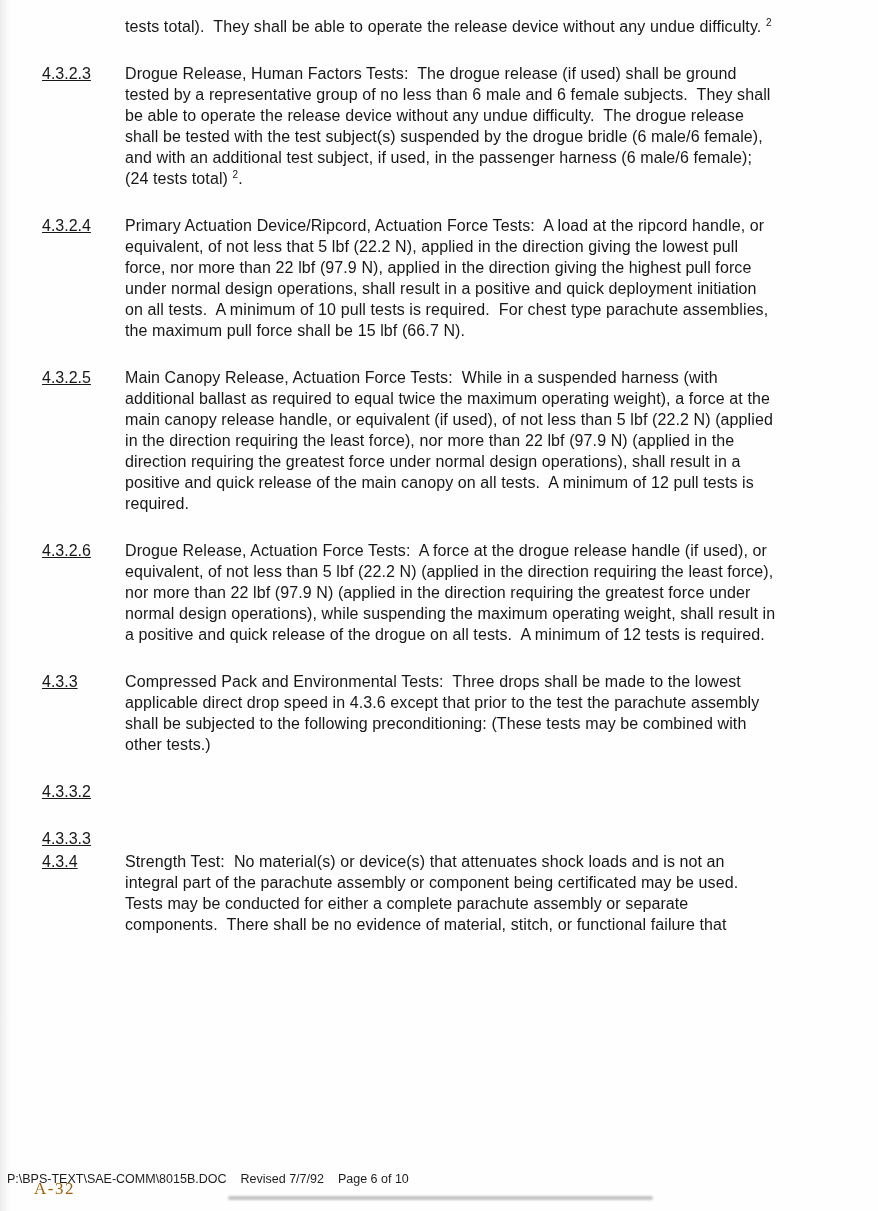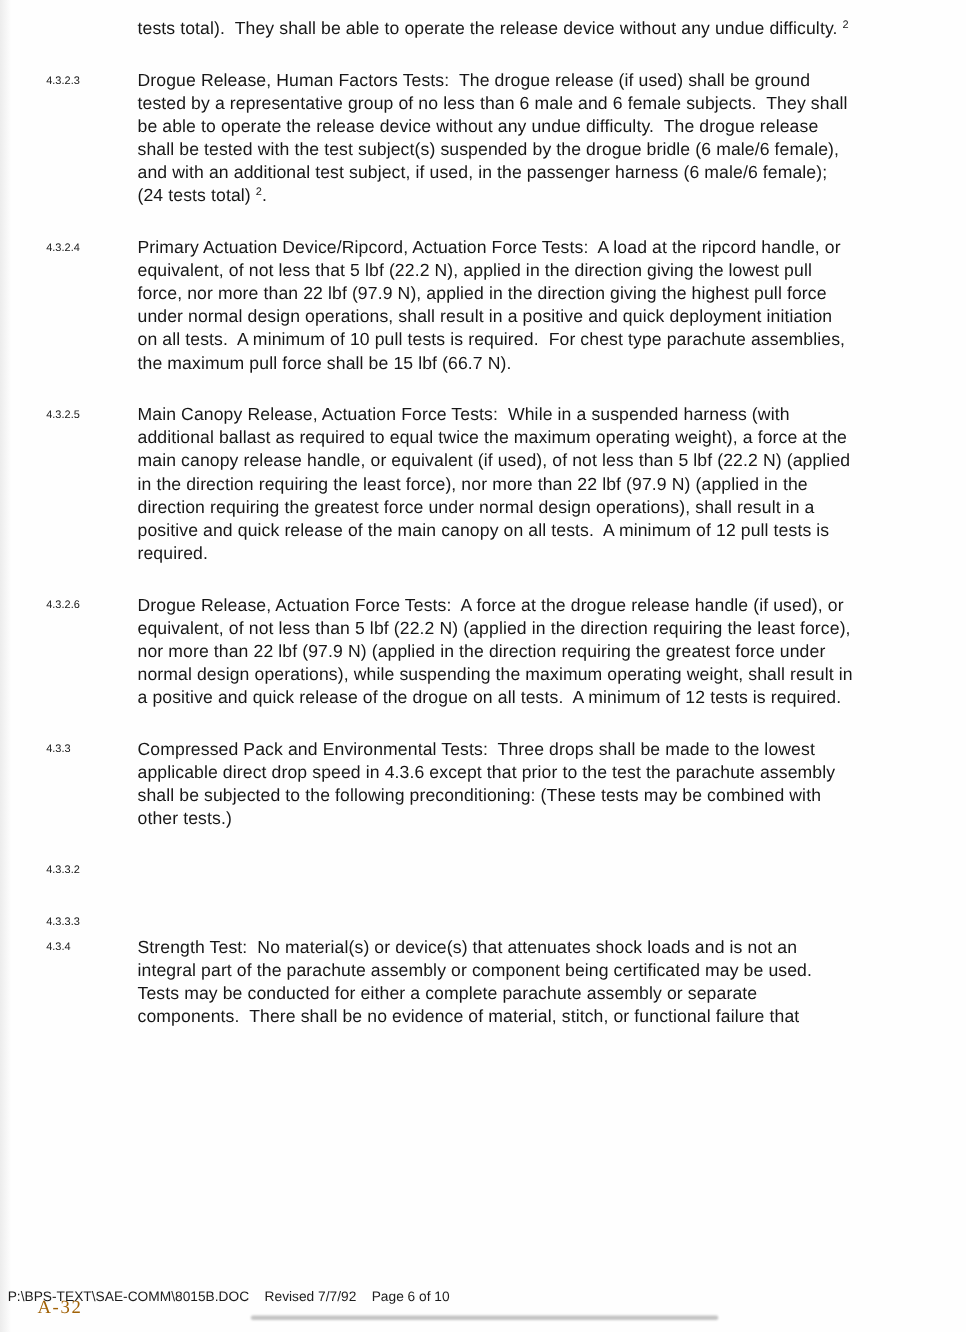--- a/index.html
+++ b/index.html
@@ -41,23 +41,24 @@
   }
   .section {
     display: grid;
     grid-template-columns: 83px 652px;
     margin-left: 42px;
     margin-top: 26px;
   }
   .section:first-child { margin-top: 0; }
   .section.tight { margin-top: 2px; }
   .sec-num {
-    font-size: 10px;
+    font-size: 16px;
     line-height: 21px;
     white-space: nowrap;
+    text-decoration: underline;
   }
   .sec-body {
     font-size: 16px;
     line-height: 21px;
     white-space: pre-wrap;
     letter-spacing: 0.1px;
   }
   .sec-body sup {
     font-size: 10px;
     line-height: 0;

